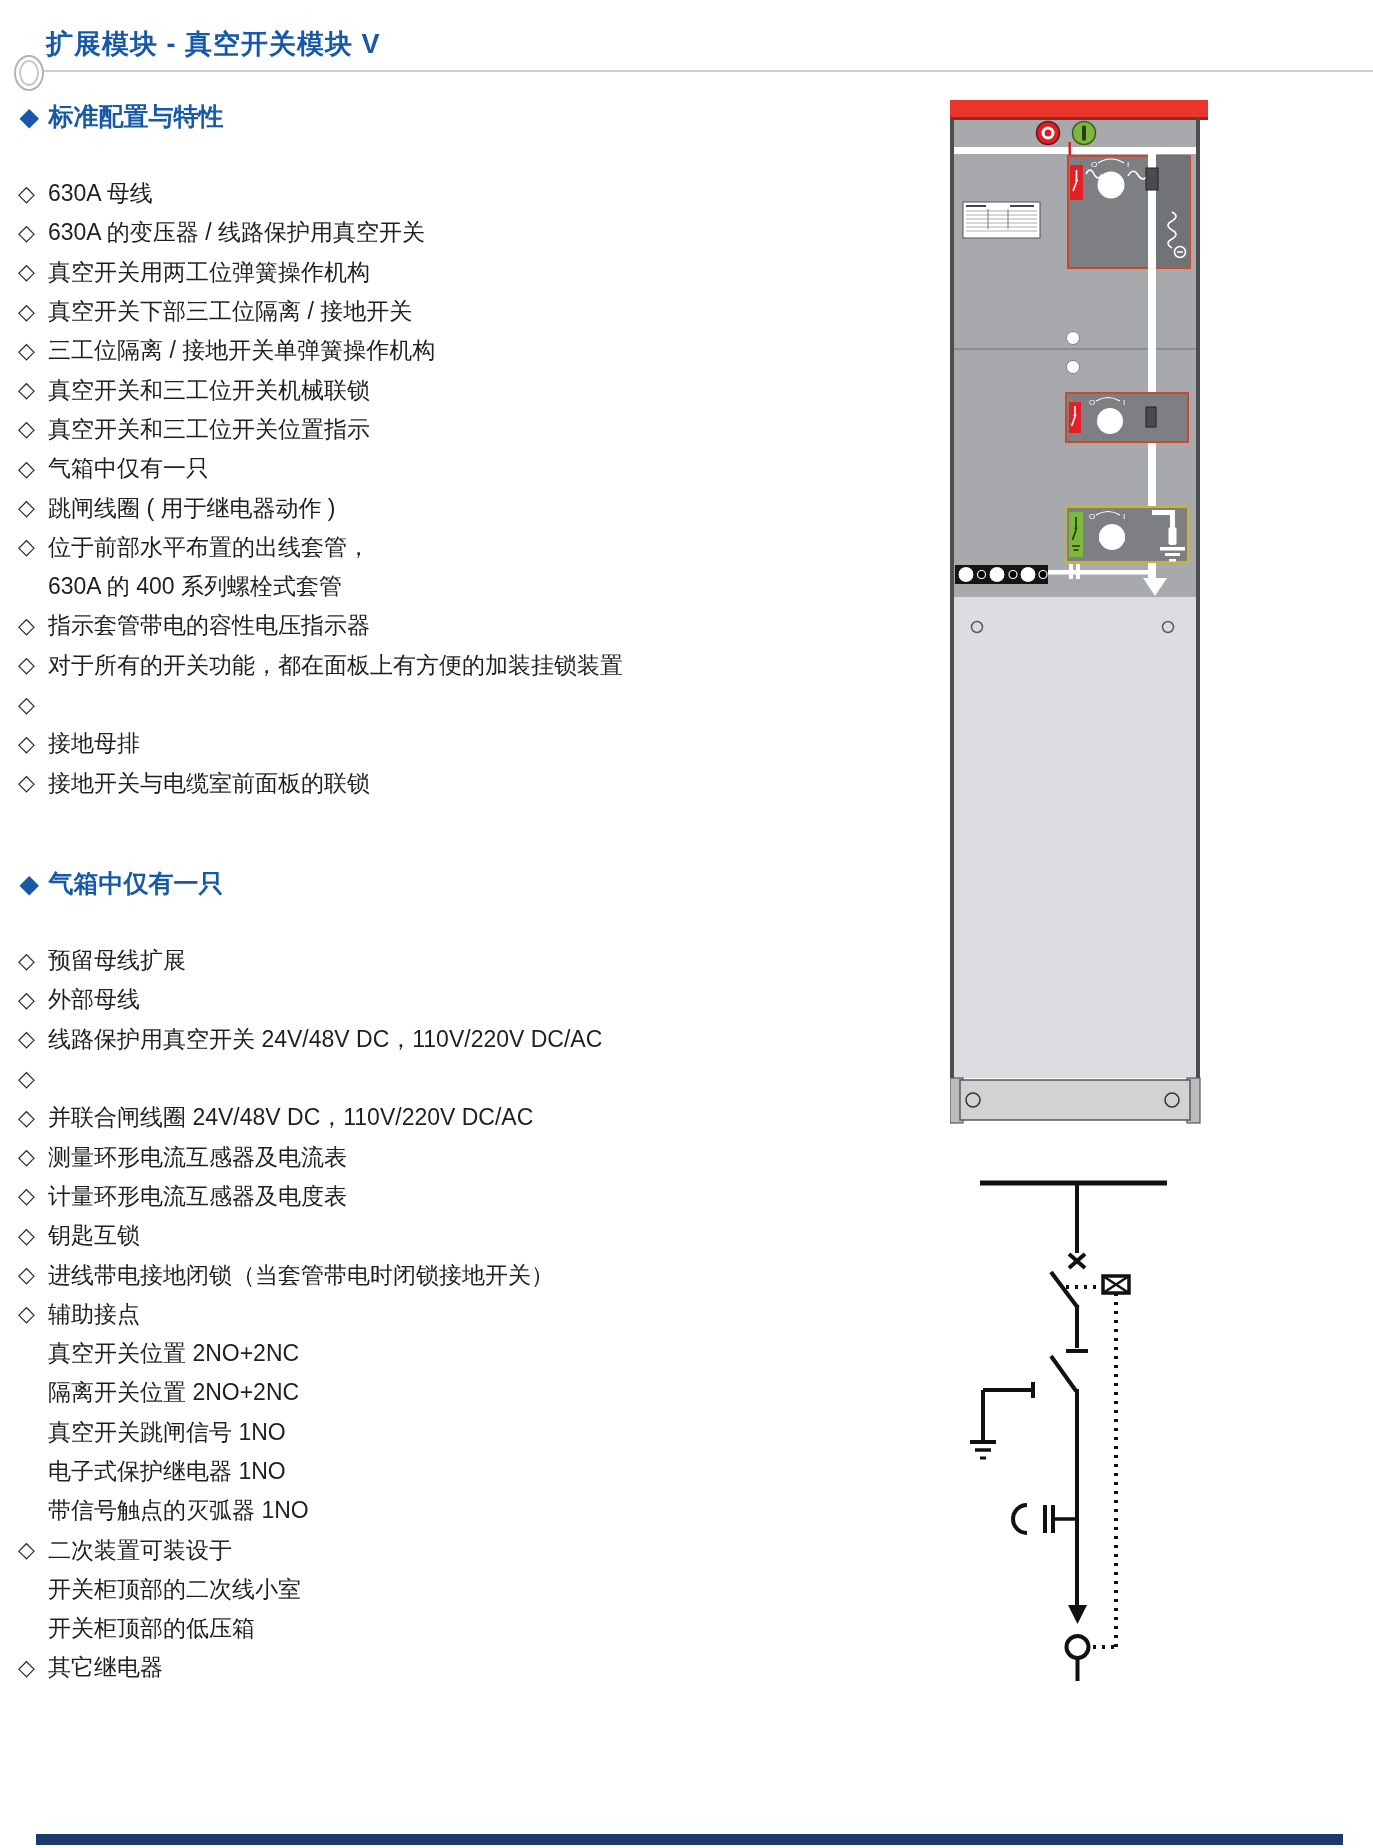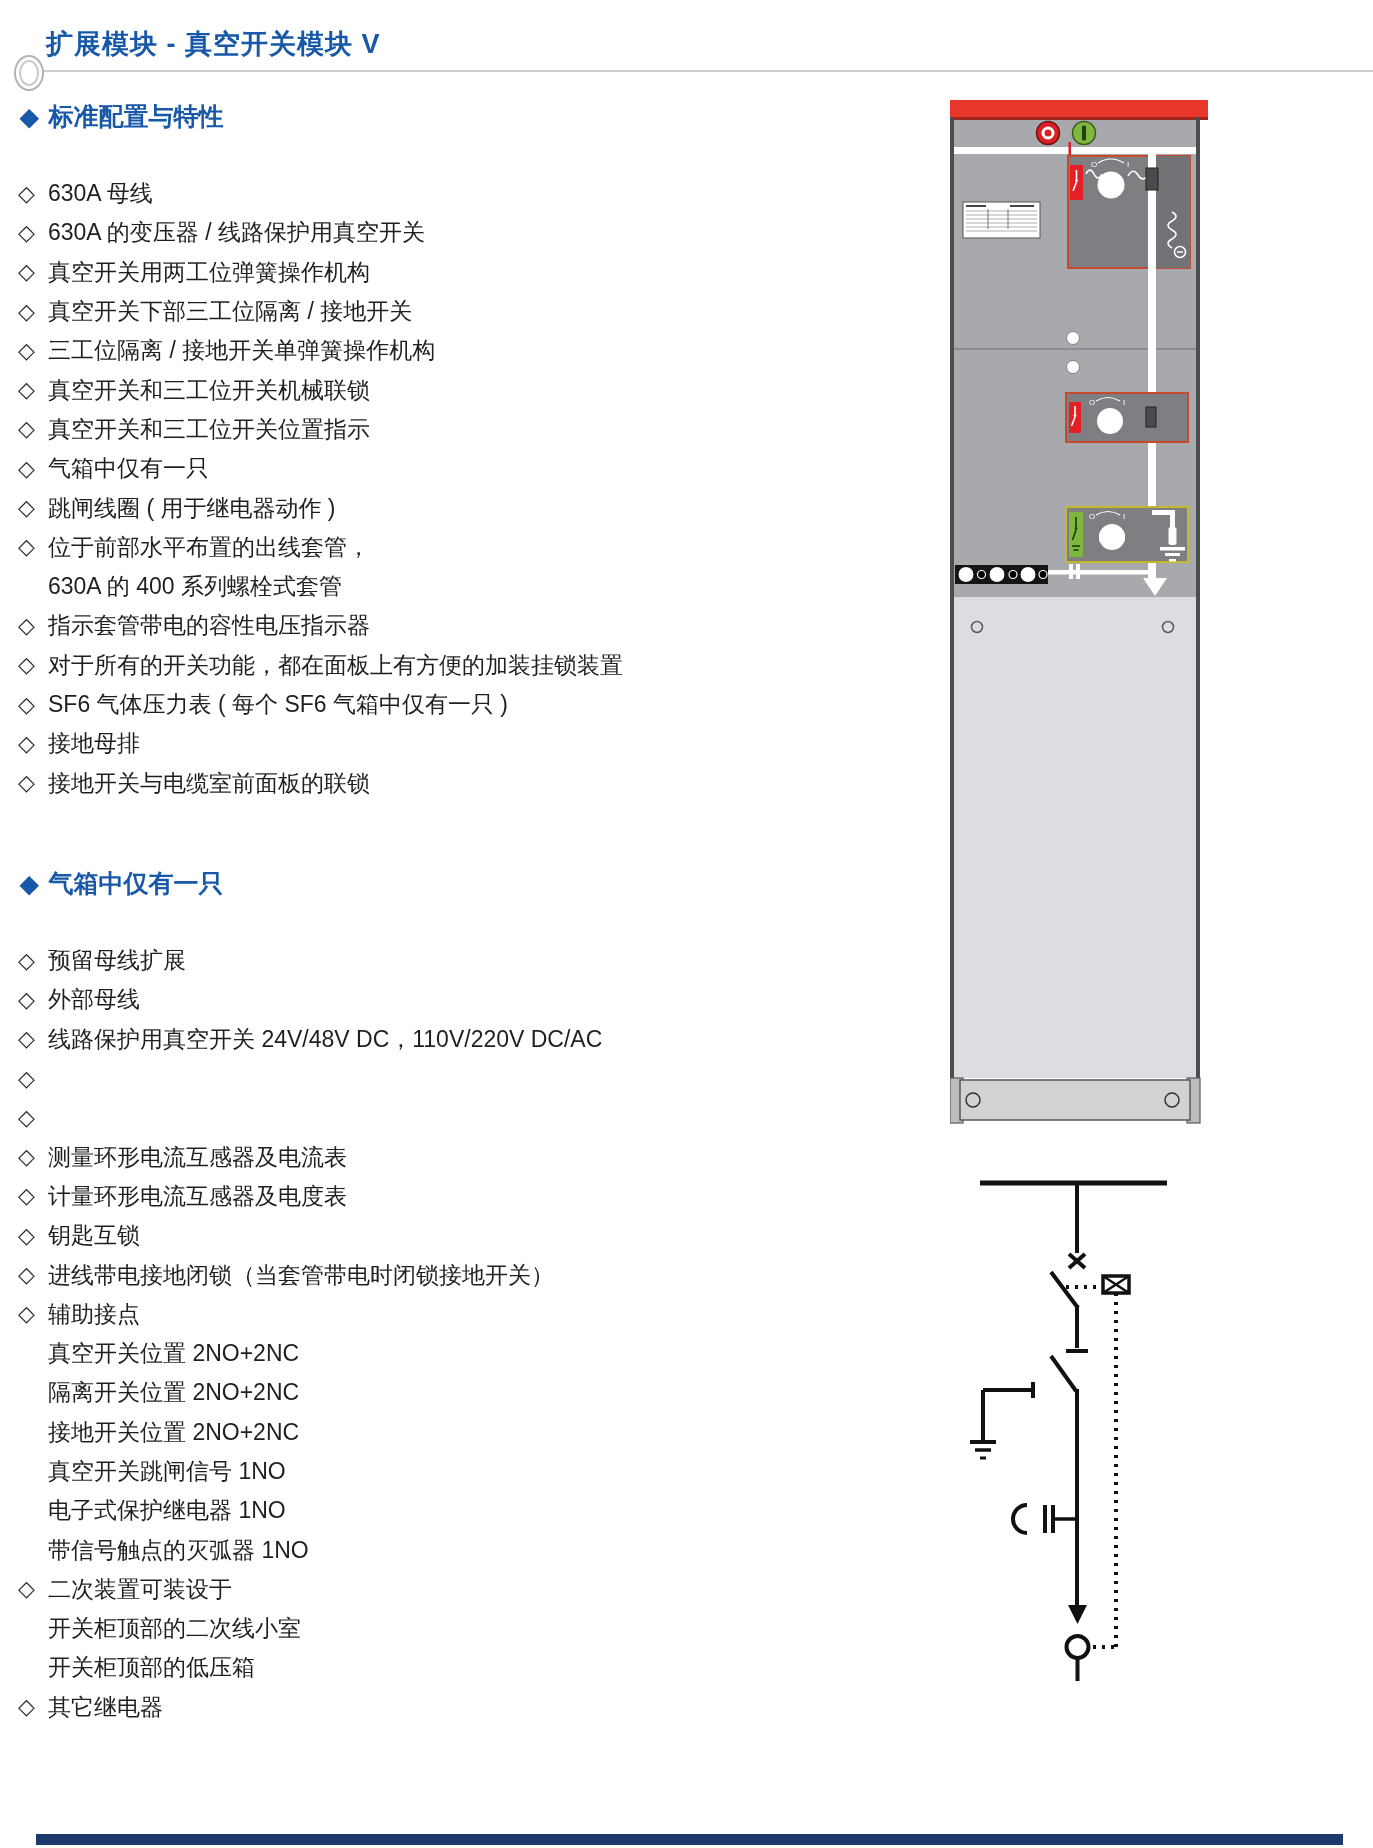--- a/index.html
+++ b/index.html
@@ -101,21 +101,20 @@
         <span class="feature-text">指示套管带电的容性电压指示器</span>
       </div>
 
       <div class="feature-row">
         <span class="bullet">◇</span>
         <span class="feature-text">对于所有的开关功能，都在面板上有方便的加装挂锁装置</span>
       </div>
 
       <div class="feature-row">
         <span class="bullet">◇</span>
-        <span class="feature-text">SF6 气体压力表 ( 每个 SF6 气箱中仅有一只 )</span>
       </div>
 
       <div class="feature-row">
         <span class="bullet">◇</span>
         <span class="feature-text">接地母排</span>
       </div>
 
       <div class="feature-row">
         <span class="bullet">◇</span>
         <span class="feature-text">接地开关与电缆室前面板的联锁</span>
@@ -142,20 +141,21 @@
         <span class="bullet">◇</span>
         <span class="feature-text">线路保护用真空开关 24V/48V DC，110V/220V DC/AC</span>
       </div>
 
       <div class="feature-row">
         <span class="bullet">◇</span>
       </div>
 
       <div class="feature-row">
         <span class="bullet">◇</span>
+        <span class="feature-text">并联合闸线圈 24V/48V DC，110V/220V DC/AC</span>
       </div>
 
       <div class="feature-row">
         <span class="bullet">◇</span>
         <span class="feature-text">测量环形电流互感器及电流表</span>
       </div>
 
       <div class="feature-row">
         <span class="bullet">◇</span>
         <span class="feature-text">计量环形电流互感器及电度表</span>
@@ -180,24 +180,20 @@
       <div class="feature-row">
         <span class="bullet"></span>
         <span class="feature-text">真空开关位置 2NO+2NC</span>
       </div>
 
       <div class="feature-row">
         <span class="bullet"></span>
         <span class="feature-text">隔离开关位置 2NO+2NC</span>
       </div>
 
-      <div class="feature-row">
-        <span class="bullet"></span>
-        <span class="feature-text">接地开关位置 2NO+2NC</span>
-      </div>
 
       <div class="feature-row">
         <span class="bullet"></span>
         <span class="feature-text">真空开关跳闸信号 1NO</span>
       </div>
 
       <div class="feature-row">
         <span class="bullet"></span>
         <span class="feature-text">电子式保护继电器 1NO</span>
       </div>

